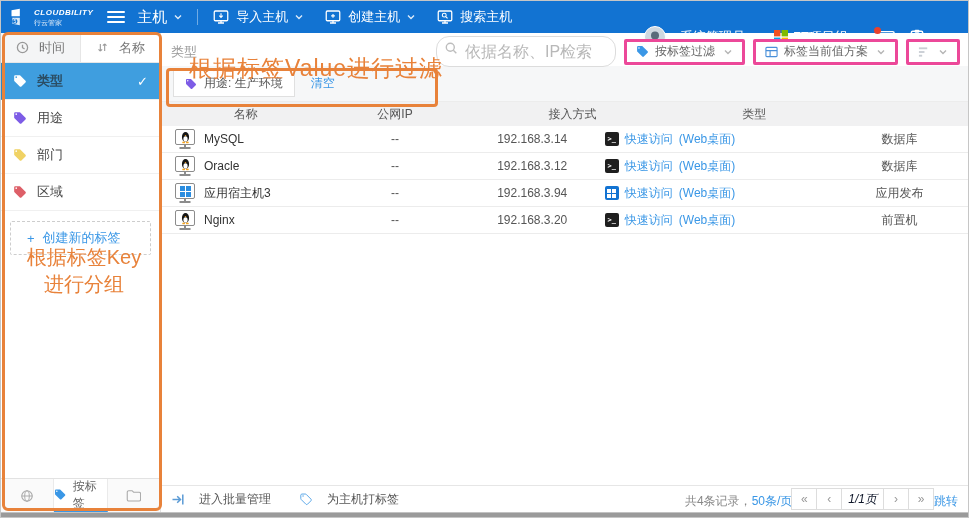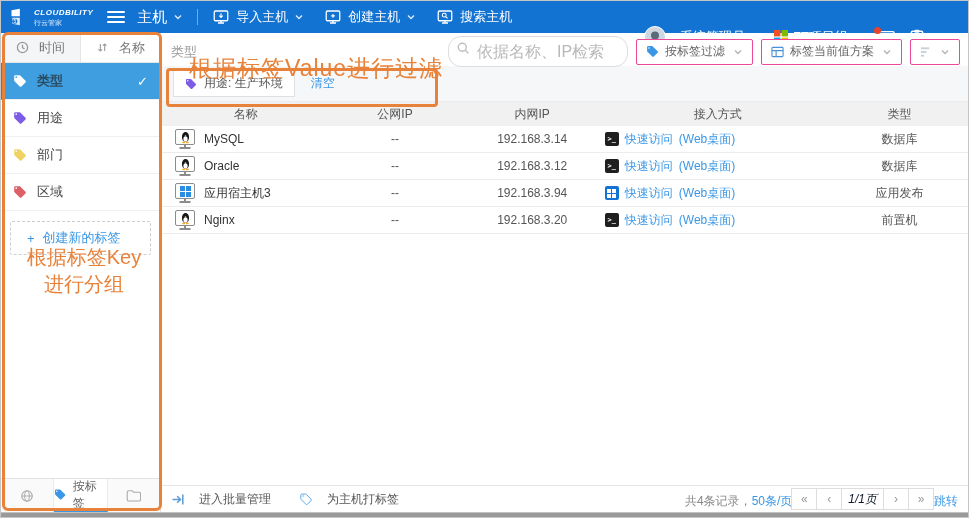--- a/index.html
+++ b/index.html
@@ -54,21 +54,21 @@
   
   .main-toolbar { height:33px; display:flex; align-items:center; padding:4px 8px 0 8px; gap:8px; flex:none; }
   .group-title { font-size:13px; color:#999; margin-left:2px; }
   .search-wrap { position:relative; margin-left:auto; }
   .search-input { width:180px; height:31px; border:1px solid #dcdcdc; border-radius:13px;
                   padding:0 10px 0 28px; font-size:16px; color:#555; outline:none;
                   font-family:"Liberation Sans","DejaVu Sans",sans-serif; }
   .search-input::placeholder { color:#b8b8b8; }
   .search-glyph { position:absolute; left:9px; top:6px; }
   .tool-btn { display:inline-flex; align-items:center; gap:6px; height:26px; padding:0 9px;
-              border:1px solid #ec4899; border-radius:2px; background:#fff; color:#666;
+              border:3px solid #ec4899; border-radius:2px; background:#fff; color:#666;
               font-size:12px; cursor:pointer; white-space:nowrap;text-align:right; }
   .tool-btn .chev2 { color:#b5b5b5; margin-left:2px; }
 
   
   .chip-bar { height:36px; background:#f6f7f8; border-bottom:1px solid #ececec; display:flex;
               align-items:center; padding:0 12px; gap:16px; flex:none; }
   .chip { display:inline-flex; align-items:center; gap:7px; background:#fff; border:1px solid #e0e0e0;
           padding:4px 11px; font-size:12px; color:#555; cursor:pointer; }
   .link { color:#3a97e6; font-size:12px; cursor:pointer; text-decoration:none; }
 
@@ -357,21 +357,20 @@
             <path d="M21.41 11.58l-9-9C12.05 2.22 11.55 2 11 2H4c-1.1 0-2 .9-2 2v7c0 .55.22 1.05.59 1.41l9 9c.36.37.86.59 1.41.59s1.05-.22 1.41-.59l7-7c.37-.36.59-.86.59-1.41s-.23-1.06-.59-1.42zM5.5 7C4.67 7 4 6.33 4 5.5S4.67 4 5.5 4 7 4.67 7 5.5 6.33 7 5.5 7z" fill="#7d5ce6"></path>
           </svg>
           <span>用途: 生产环境</span>
         </div>
         <span class="link">清空</span>
       </div>
 
       <div class="tbl-header">
         <div class="col-name hc">名称</div>
         <div class="col-pub hc">公网IP</div>
-        <div class="col-priv hc">内网IP</div>
         <div class="col-acc hc">接入方式</div>
         <div class="col-type hc">类型</div>
       </div>
 
       <div class="trow">
         <div class="col-name cell-name">
           <div class="os-ico">
             <svg width="11" height="13" viewBox="0 0 12 14">
                 <ellipse cx="6" cy="6.5" rx="3.9" ry="5.4" fill="#161616"></ellipse>
                 <ellipse cx="6" cy="8.6" rx="2.3" ry="3" fill="#fff"></ellipse>

